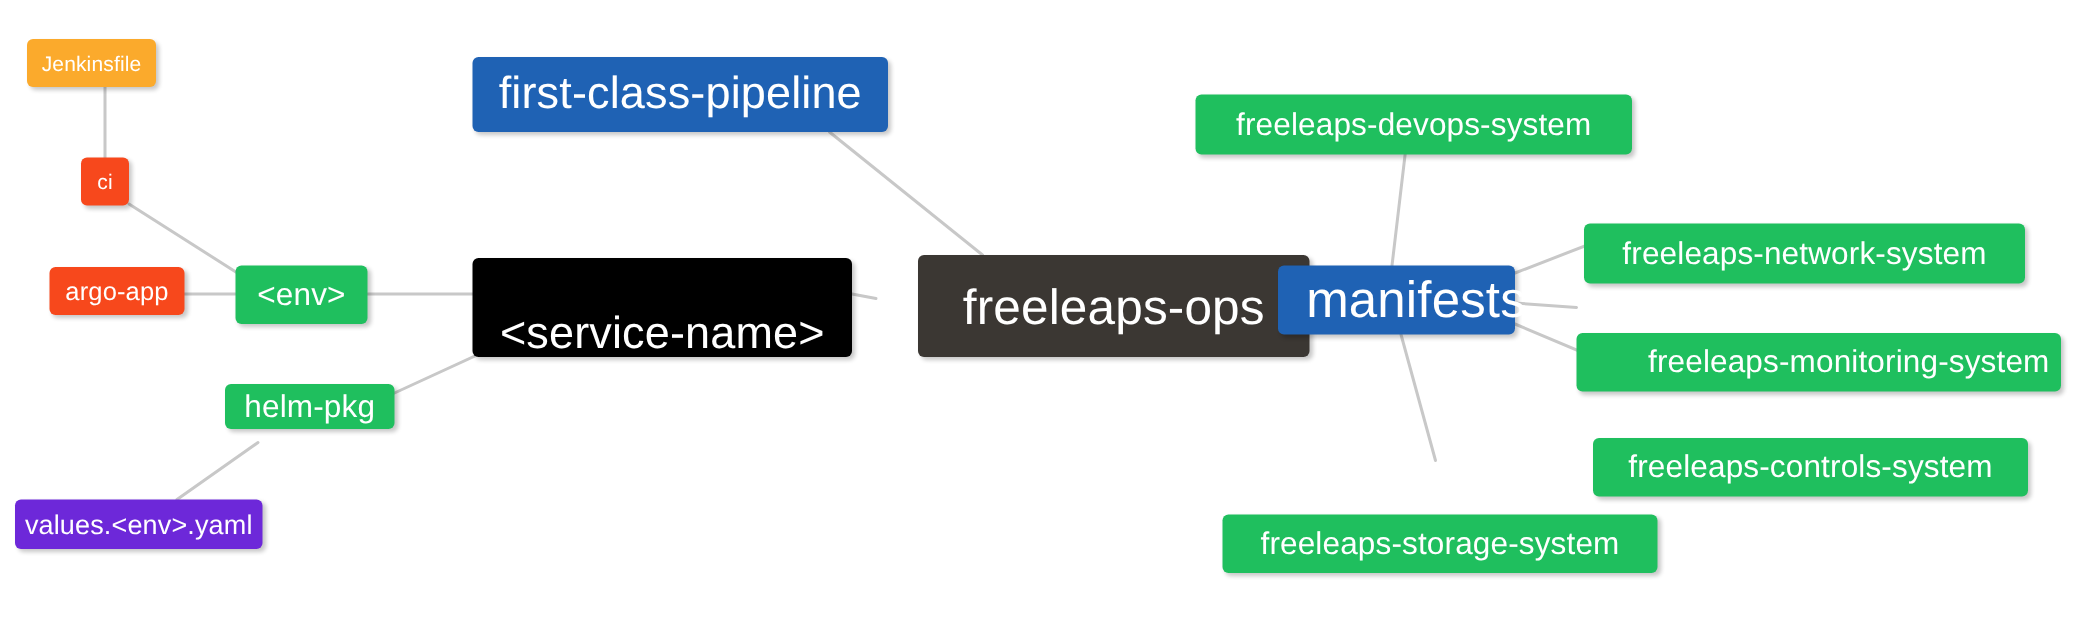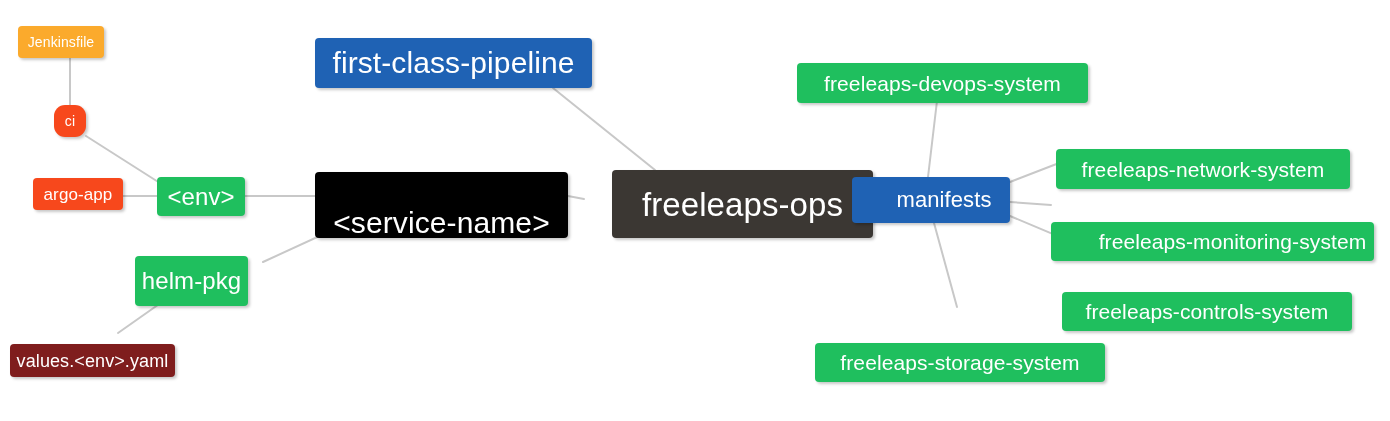--- a/index.html
+++ b/index.html
@@ -41,23 +41,23 @@
     line-height: 1;
     user-select: none;
   }
   .mm-node .mm-label {
     display: block;
     white-space: nowrap;
   }
   
   .lvl-root      { background: #3b3733; font-size: 33px; }
   .lvl-blue-big  { background: #1f62b4; font-size: 30px; }
-  .lvl-blue-med  { background: #1f62b4; font-size: 22px; padding-left: 26px; }
+  .lvl-blue-med  { background: #1f62b4; font-size: 34px; padding-left: 26px; }
   .lvl-green-big { background: #1fbf5e; font-size: 21px; margin-top: 36px; }
-  .lvl-green-med { background: #1fbf5e; font-size: 24px; }
+  .lvl-green-med { background: #1fbf5e; font-size: 21px; }
   .lvl-orange    { background: #fbaa2c; font-size: 14px; }
   .lvl-red-sm    { background: #f4481c; font-size: 14px; }
   .lvl-red-md    { background: #f7481c; font-size: 17px; }
   .lvl-red-lg    { background: #f7481c; font-size: 18px; }
 </style>
 </head>
 <body>
 
 <div id="mindmap-canvas">
 
@@ -75,33 +75,33 @@
       <line x1="1010" y1="182" x2="1085" y2="153" stroke="#c8c8c8" stroke-width="2" stroke-linecap="round"></line>
       <line x1="1010" y1="202" x2="1051" y2="205" stroke="#c8c8c8" stroke-width="2" stroke-linecap="round"></line>
       <line x1="1010" y1="216" x2="1105" y2="256" stroke="#c8c8c8" stroke-width="2" stroke-linecap="round"></line>
       <line x1="934" y1="223" x2="957" y2="307" stroke="#c8c8c8" stroke-width="2" stroke-linecap="round"></line>
     </svg>
 
   <div id="node-layer">
       <div class="mm-node lvl-orange" style="left: 18px; top: 26px; width: 86px; height: 32px; background: rgb(251, 170, 44);">
         <span class="mm-label">Jenkinsfile</span>
       </div>
-      <div class="mm-node lvl-red-sm" style="left: 54px; top: 105px; width: 32px; height: 32px; background: rgb(247, 72, 28); border-radius: 11px;">
+      <div class="mm-node lvl-red-sm" style="left: 54px; top: 105px; width: 32px; height: 32px; background: rgb(247, 72, 28);">
         <span class="mm-label">ci</span>
       </div>
       <div class="mm-node lvl-red-md" style="left: 33px; top: 178px; width: 90px; height: 32px; background: rgb(247, 72, 28);">
         <span class="mm-label">argo-app</span>
       </div>
       <div class="mm-node lvl-green-med" style="left: 157px; top: 177px; width: 88px; height: 39px; background: rgb(31, 191, 94);">
         <span class="mm-label">&lt;env&gt;</span>
       </div>
-      <div class="mm-node lvl-green-med" style="left: 135px; top: 256px; width: 113px; height: 50px; background: rgb(31, 191, 94);">
+      <div class="mm-node lvl-green-med" style="left: 150px; top: 256px; width: 113px; height: 30px; background: rgb(31, 191, 94);">
         <span class="mm-label">helm-pkg</span>
       </div>
-      <div class="mm-node lvl-red-lg" style="left: 10px; top: 344px; width: 165px; height: 33px; background: #7f1d1d;">
+      <div class="mm-node lvl-red-lg" style="left: 10px; top: 333px; width: 165px; height: 33px; background: #6d28d9;">
         <span class="mm-label">values.&lt;env&gt;.yaml</span>
       </div>
       <div class="mm-node lvl-blue-big" style="left: 315px; top: 38px; width: 277px; height: 50px; background: rgb(31, 98, 180);">
         <span class="mm-label">first-class-pipeline</span>
       </div>
       <div class="mm-node lvl-blue-big" style="left: 315px; top: 172px; width: 253px; height: 66px; background: #000000; align-items: flex-end;">
         <span class="mm-label">&lt;service-name&gt;</span>
       </div>
       <div class="mm-node lvl-root" style="left: 612px; top: 170px; width: 261px; height: 68px; background: rgb(59, 55, 51);">
         <span class="mm-label">freeleaps-ops</span>

